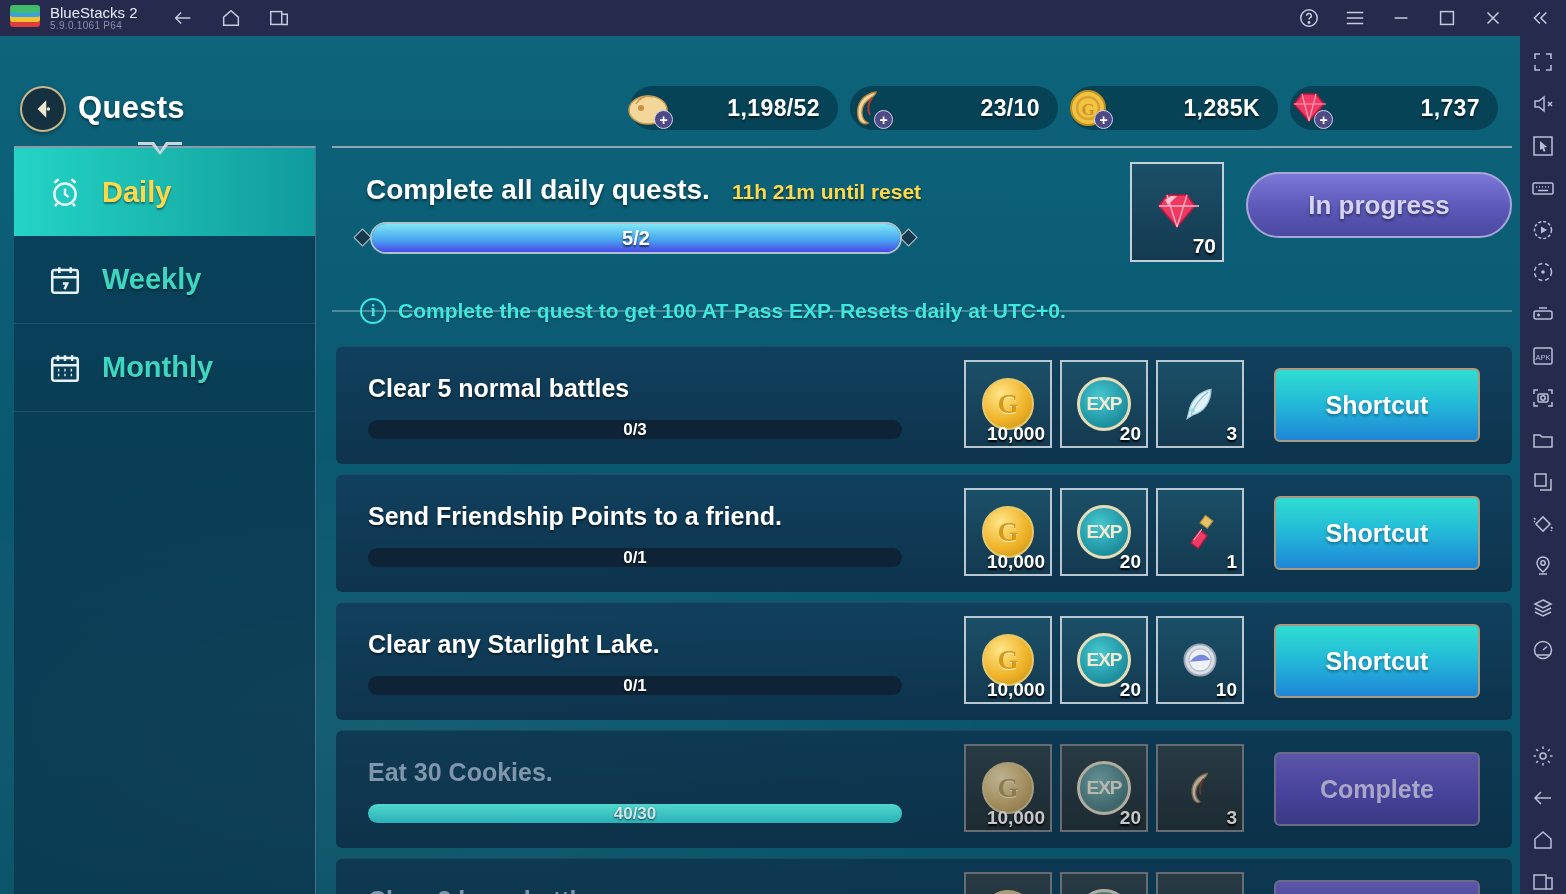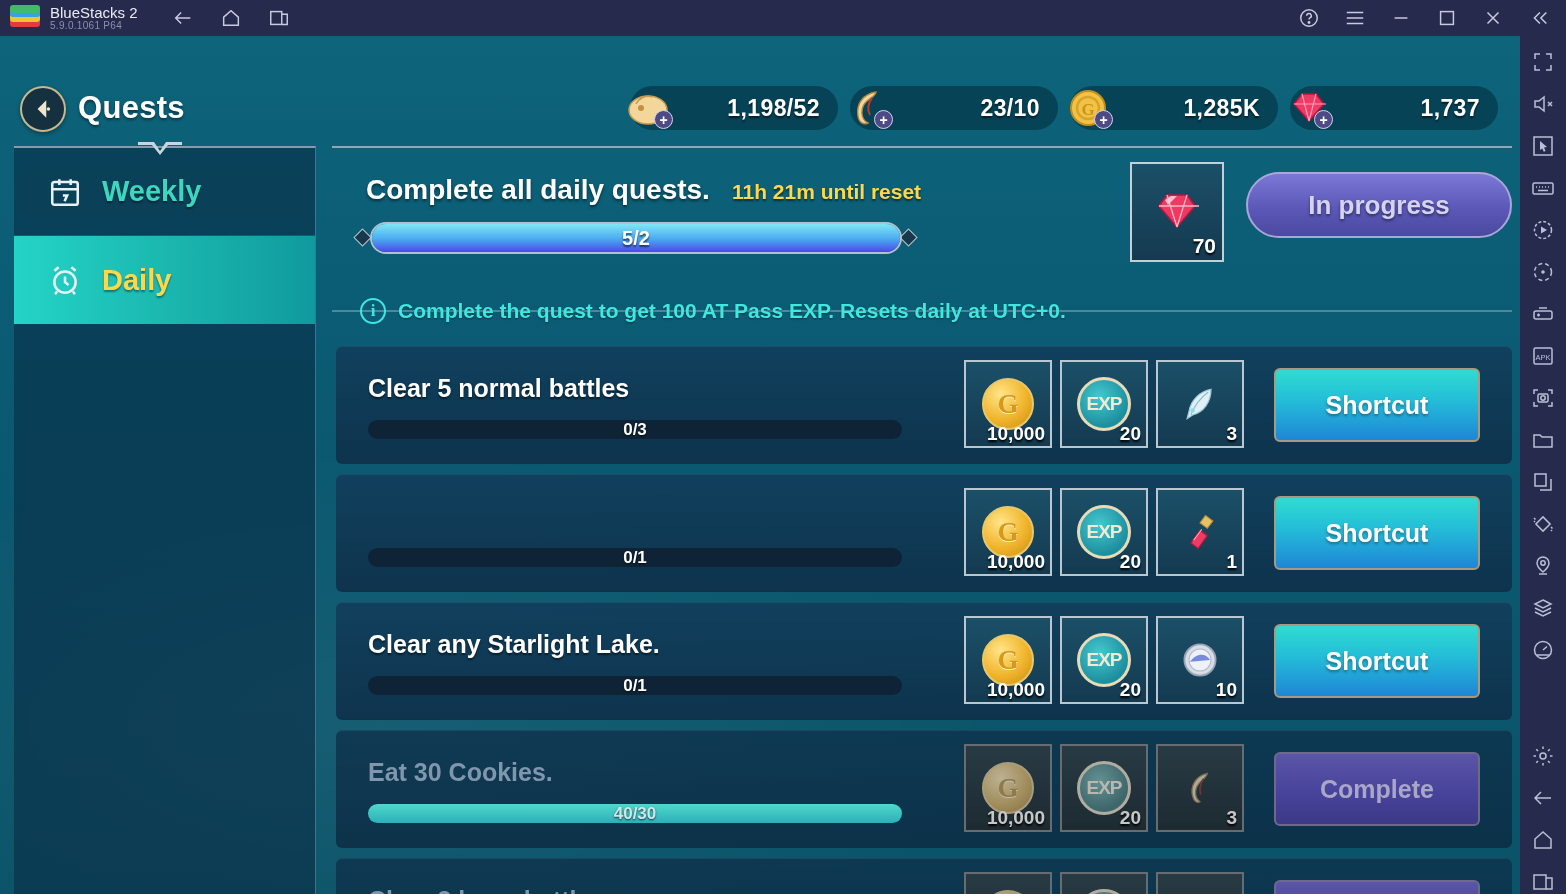--- a/index.html
+++ b/index.html
@@ -352,41 +352,50 @@
   </div>
 
   <div id="notch">
     <svg viewBox="0 0 44 16">
         <path d="M0 2h16l6 9 6-9h16v3H30l-8 10-8-10H0z"></path>
       </svg>
   </div>
 
   <div id="sidebar">
 
+    <div class="side-tab active">
+      <div class="sico">
+        <svg viewBox="0 0 24 24">
+            <circle cx="12" cy="13.5" r="7.5"></circle>
+            <path d="M12 9.5v4l2.5 2M4.5 5.5l3-2.5M19.5 5.5l-3-2.5M6.5 20l-1.5 2M17.5 20l1.5 2"></path>
+          </svg>
+      </div>
+      <div class="lbl">Daily</div>
+    </div>
+
     <div class="side-tab">
       <div class="sico">
         <svg viewBox="0 0 24 24">
             <rect x="3" y="5" width="18" height="16" rx="1.5"></rect>
             <path d="M3 10h18M8 3v4M16 3v4"></path>
             <path d="M10.5 14.5h3l-1.8 4"></path>
           </svg>
       </div>
       <div class="lbl">Weekly</div>
     </div>
 
-    <div class="side-tab active">
+    <div class="side-tab">
       <div class="sico">
         <svg viewBox="0 0 24 24">
-            <circle cx="12" cy="13.5" r="7.5"></circle>
-            <path d="M12 9.5v4l2.5 2M4.5 5.5l3-2.5M19.5 5.5l-3-2.5M6.5 20l-1.5 2M17.5 20l1.5 2"></path>
+            <rect x="3" y="5" width="18" height="16" rx="1.5"></rect>
+            <path d="M3 10h18M7 3v4M12 3v4M17 3v4M7 13.5h1M11.5 13.5h1M16 13.5h1M7 17h1M11.5 17h1M16 17h1"></path>
           </svg>
       </div>
-      <div class="lbl">Daily</div>
-    </div>
-
+      <div class="lbl">Monthly</div>
+    </div>
   </div>
 
   <div id="content">
 
     <div id="banner">
       <div id="banner-title">Complete all daily quests.</div>
       <div id="banner-timer">11h 21m until reset</div>
 
       <div id="hdr-bar-wrap">
         <div class="diamond" style="left:0"></div>
@@ -437,20 +446,21 @@
                 <path d="M36 8c-12 2-22 12-24 24l-2 8 6-4c12-3 20-14 20-28z" fill="#dff1f6" stroke="#9fc8d6" stroke-width="1.4"></path>
                 <path d="M33 11c-8 6-15 15-19 25" stroke="#8fbccc" stroke-width="1.3" fill="none"></path>
                 <circle cx="16" cy="31" r="2.4" fill="#8ed8ea"></circle>
               </svg>
               <div class="qty">3</div>
             </div>
           </div>
           <div class="q-btn shortcut">Shortcut</div>
         </div>
         <div class="quest">
+          <div class="q-title">Send Friendship Points to a friend.</div>
           <div class="q-bar">
             <div class="fill" style="width:0%"></div>
             <div class="txt">0/1</div>
           </div>
           <div class="q-rewards">
             <div class="rw">
               <div class="coin">G</div>
               <div class="qty">10,000</div>
             </div>
             <div class="rw">

